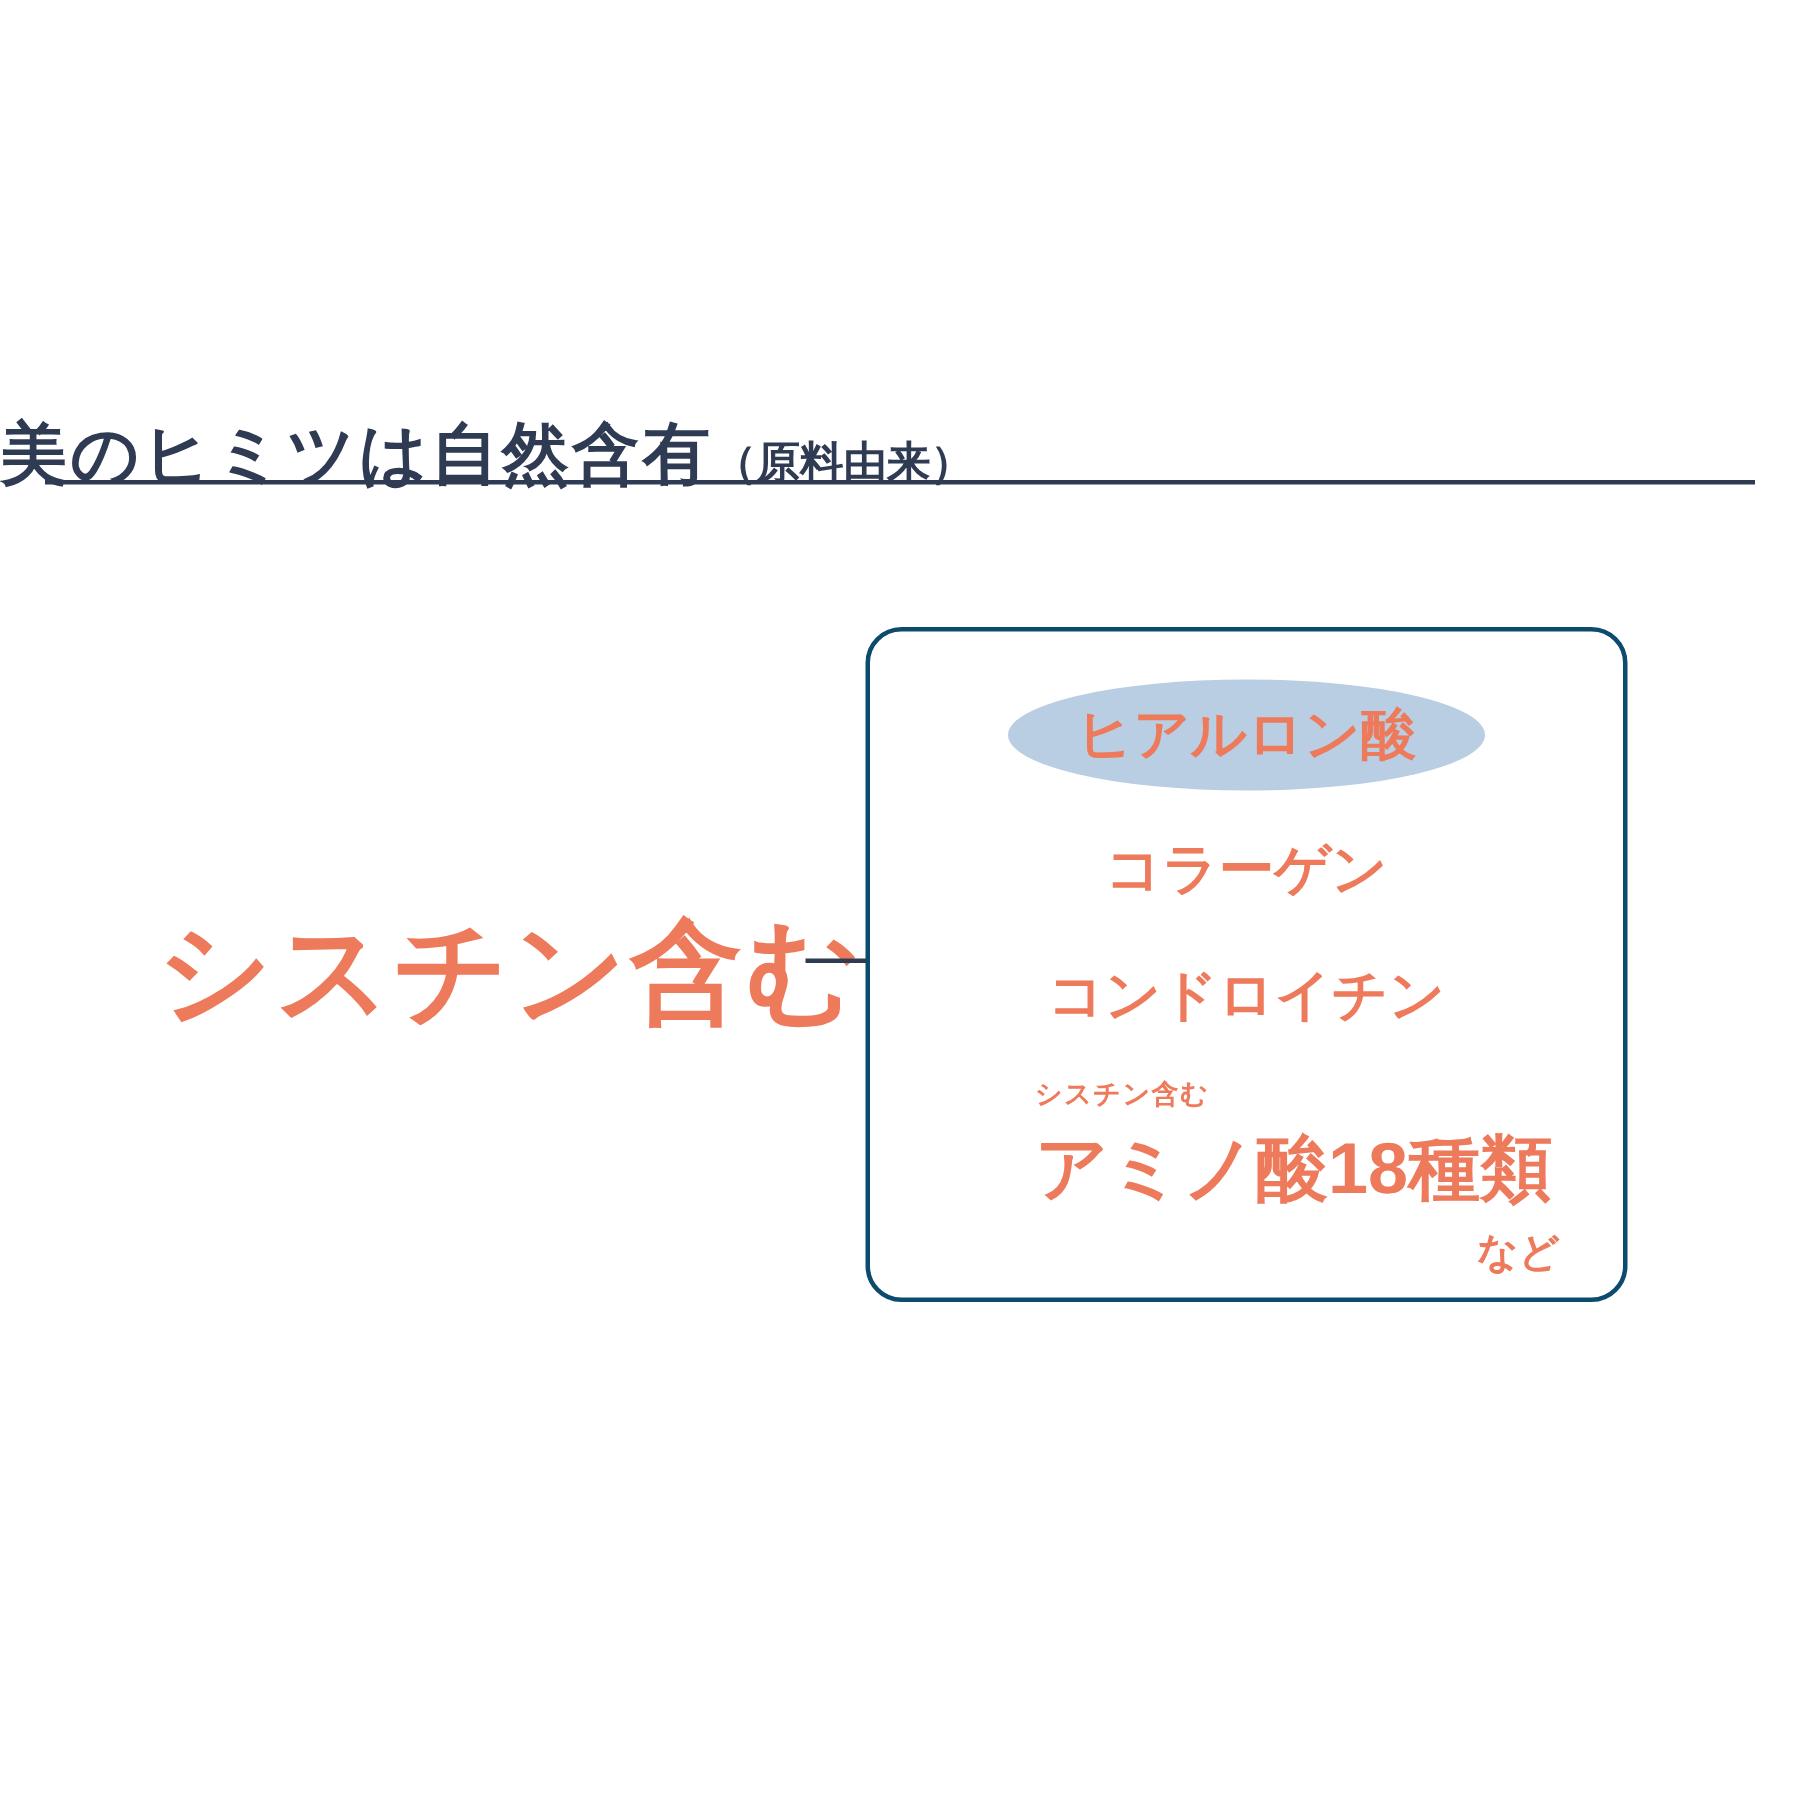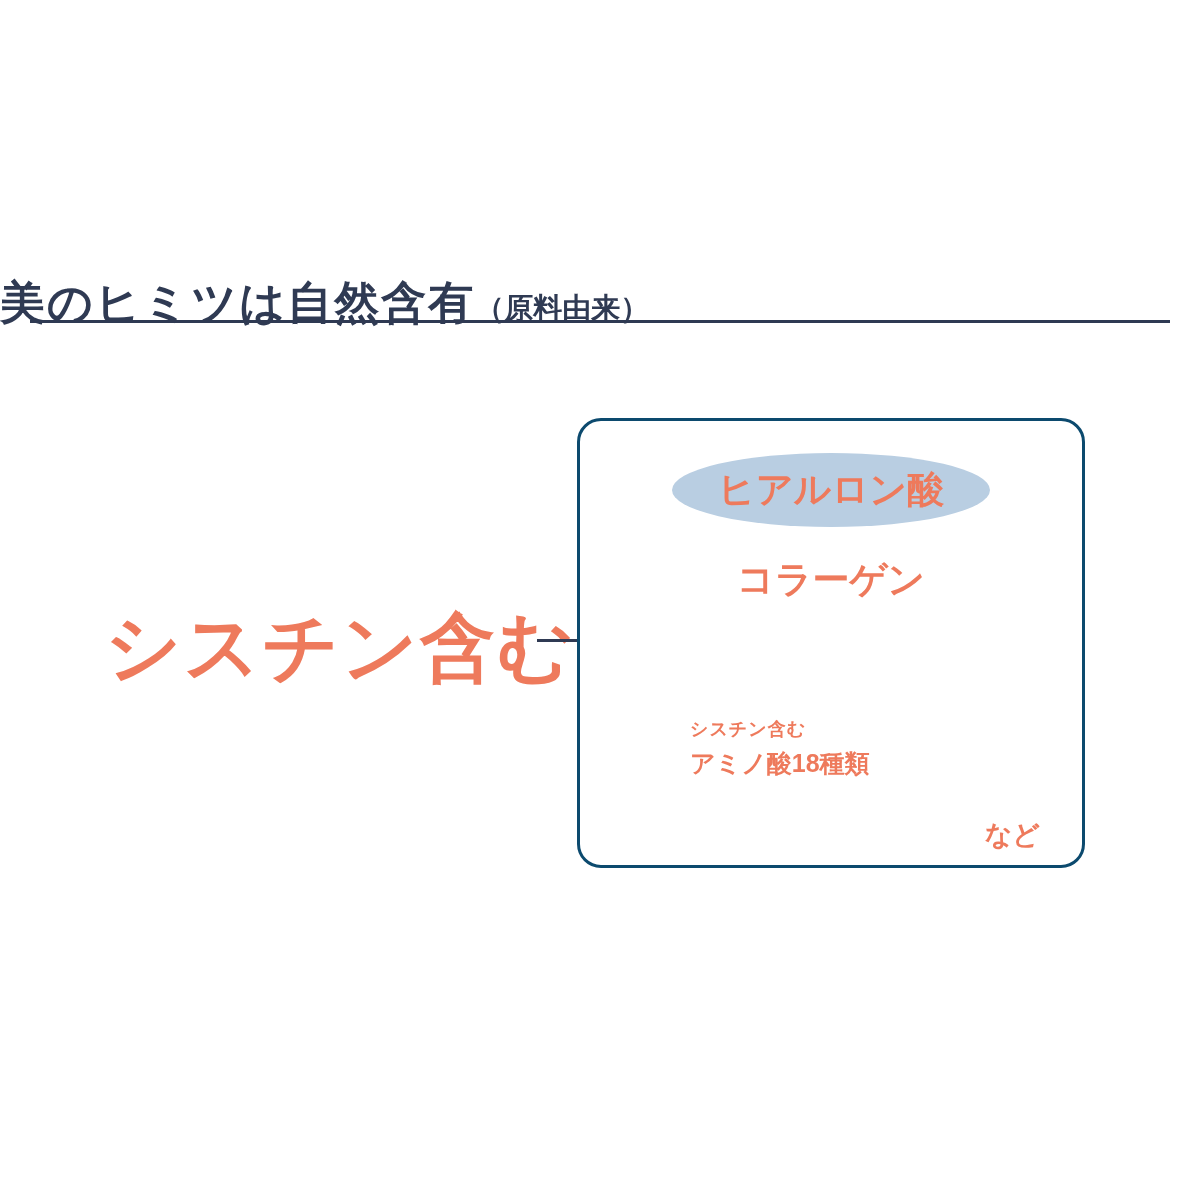--- a/index.html
+++ b/index.html
@@ -126,21 +126,21 @@
     text-align: left;
     color: #ee7a5c;
   }
   .amino-sub {
     font-size: 18px;
     font-weight: 800;
     letter-spacing: 1px;
   }
   .amino-main {
     margin-top: 6px;
-    font-size: 25px;
+    font-size: 48px;
     font-weight: 800;
     white-space: nowrap;
   }
   .etc {
     position: absolute;
     top: 396px;
     right: 42px;
     color: #ee7a5c;
     font-size: 27px;
     font-weight: 800;
@@ -164,20 +164,21 @@
 
   <div class="box">
     <div class="box-inner">
 
       <div class="hl-ellipse">
         <span class="item-text">ヒアルロン酸</span>
       </div>
 
       <div class="box-item item-collagen">コラーゲン</div>
 
+      <div class="box-item item-chondroitin">コンドロイチン</div>
 
       <div class="amino-group">
         <div class="amino-sub">シスチン含む</div>
         <div class="amino-main">アミノ酸18種類</div>
       </div>
 
       <div class="etc">など</div>
 
     </div>
   </div>

